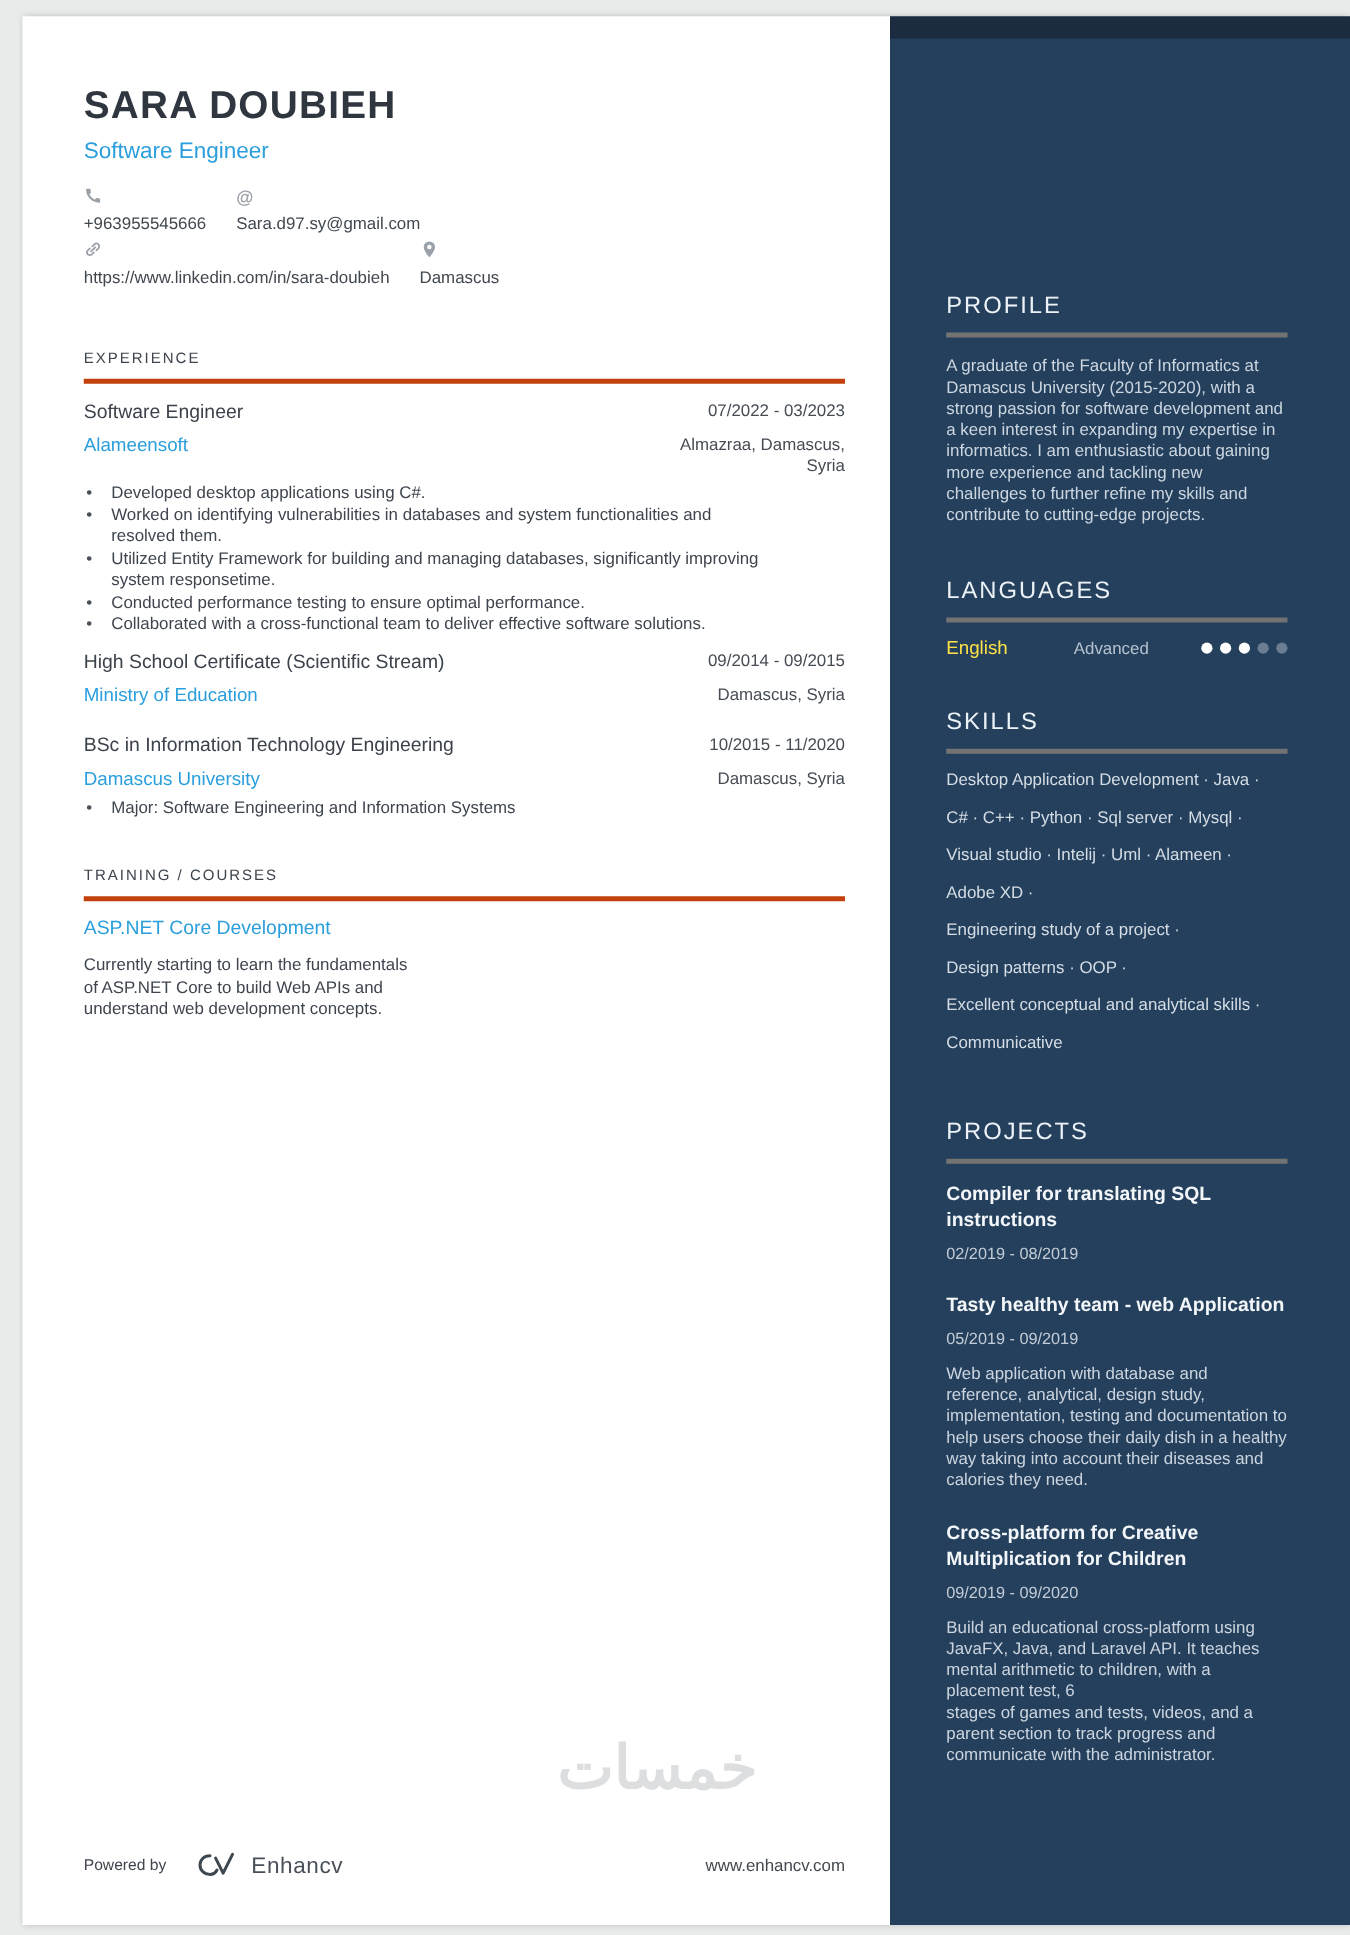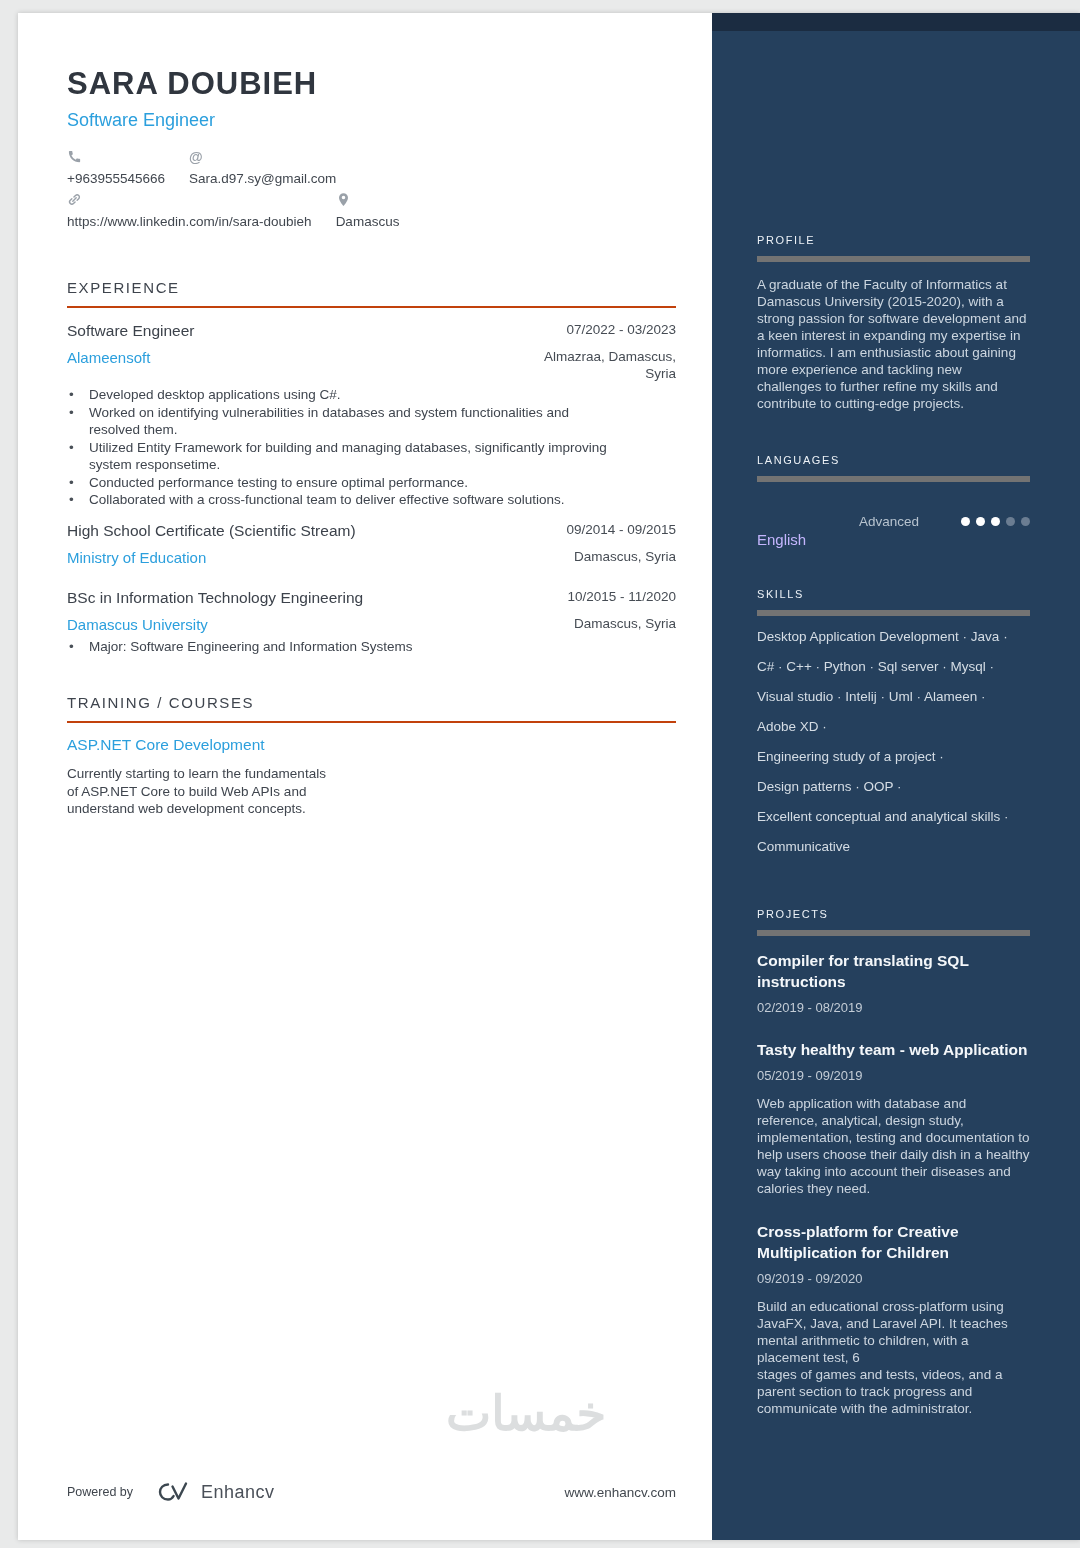--- a/index.html
+++ b/index.html
@@ -10,21 +10,21 @@
   .main { position:absolute; left:49px; top:0; width:609px; height:100%; }
   .name { padding-top:53px; font-size:31px; font-weight:bold; letter-spacing:1px; color:#30363f; }
   .job-title { margin-top:8px; font-size:18px; color:#2b9fdd; }
   .contact-row { display:flex; align-items:center; gap:24px; margin-top:18px; font-size:13.5px; color:#41474f; }
   .contact-row.second { margin-top:6px; }
   .contact-item { display:flex; gap:7px;flex-direction:column; }
   .cicon { width:15px; height:15px; flex:0 0 auto; color:#9aa1a9; }
   .cicon svg { width:15px; height:15px; display:block; }
   .at-glyph { font-size:14px; color:#9aa1a9; font-weight:bold; }
 
-  .sec-h { margin-top:50px; font-size:15px; letter-spacing:1.6px; color:#3e444d; padding-bottom:10px; border-bottom:2px solid #c2410c; }
+  .sec-h { margin-top:50px; font-size:12px; letter-spacing:1.6px; color:#3e444d; padding-bottom:10px; border-bottom:4px solid #c2410c; }
   .sec-h.edu { margin-top:36px; }
   .sec-h.train { margin-top:39px; }
 
   .row2 { display:flex; justify-content:space-between; align-items:flex-start; }
   .role-row { margin-top:14px; }
   .role { font-size:15.5px; color:#3c424b; }
   .dates { font-size:13.5px; color:#464c54; white-space:nowrap; }
   .org-row { margin-top:9px; }
   .org { font-size:15px; color:#2b9fdd; }
   .loc { font-size:13.5px; color:#464c54; text-align:right; max-width:160px; line-height:16.5px; }
@@ -36,27 +36,27 @@
   .edu-row.b2 { margin-top:23px; }
   .degree { font-size:15.5px; color:#3c424b; }
 
   .course-title { margin-top:13px; font-size:15.5px; color:#2b9fdd; }
   .course-desc { margin-top:11px; width:268px; font-size:13.5px; line-height:17.5px; color:#3f454e; }
 
   
   .sidebar { position:absolute; right:0; top:0; width:368px; height:100%; background:#25405d; }
   .sb-band { height:18px; background:#1b2c41; }
   .sb-inner { padding:203px 50px 0 45px; }
-  .sb-h { font-size:11px; letter-spacing:1.6px; color:#edf2f7; padding-bottom:10px; border-bottom:6px solid #737373; }
+  .sb-h { font-size:19px; letter-spacing:1.6px; color:#edf2f7; padding-bottom:10px; border-bottom:4px solid #737373; }
   .sb-h.lang { margin-top:42px; }
   .sb-h.skills { margin-top:40px; }
   .sb-h.projects { margin-top:52px; }
   .profile-text { margin-top:14px; font-size:13.5px; line-height:17px; color:#ccd6e0; }
   .lang-row { margin-top:12px; display:flex; align-items:center; }
-  .lang-name { font-size:15px; color:#c4b5fd; flex:1;margin-top:37px; }
+  .lang-name { font-size:15px; color:#fde047; flex:1; }
   .lang-level { font-size:13.5px; color:#b7c3cf; flex:1; }
   .lang-dots { display:flex; gap:6px; }
   .dot { width:9px; height:9px; border-radius:50%; background:#6b7d92; }
   .dot.filled { background:#ffffff; }
   .skill-line { margin-top:12px; font-size:13.5px; line-height:18px; color:#d5dde5; }
   .skill-line + .skill-line { margin-top:12px; }
   .proj { }
   .proj-title { margin-top:14px; font-size:15.5px; font-weight:bold; line-height:21px; color:#f4f7fa; }
   .proj-title.later { margin-top:24px; }
   .proj-dates { margin-top:8px; font-size:13px; color:#c3ccd6; }

